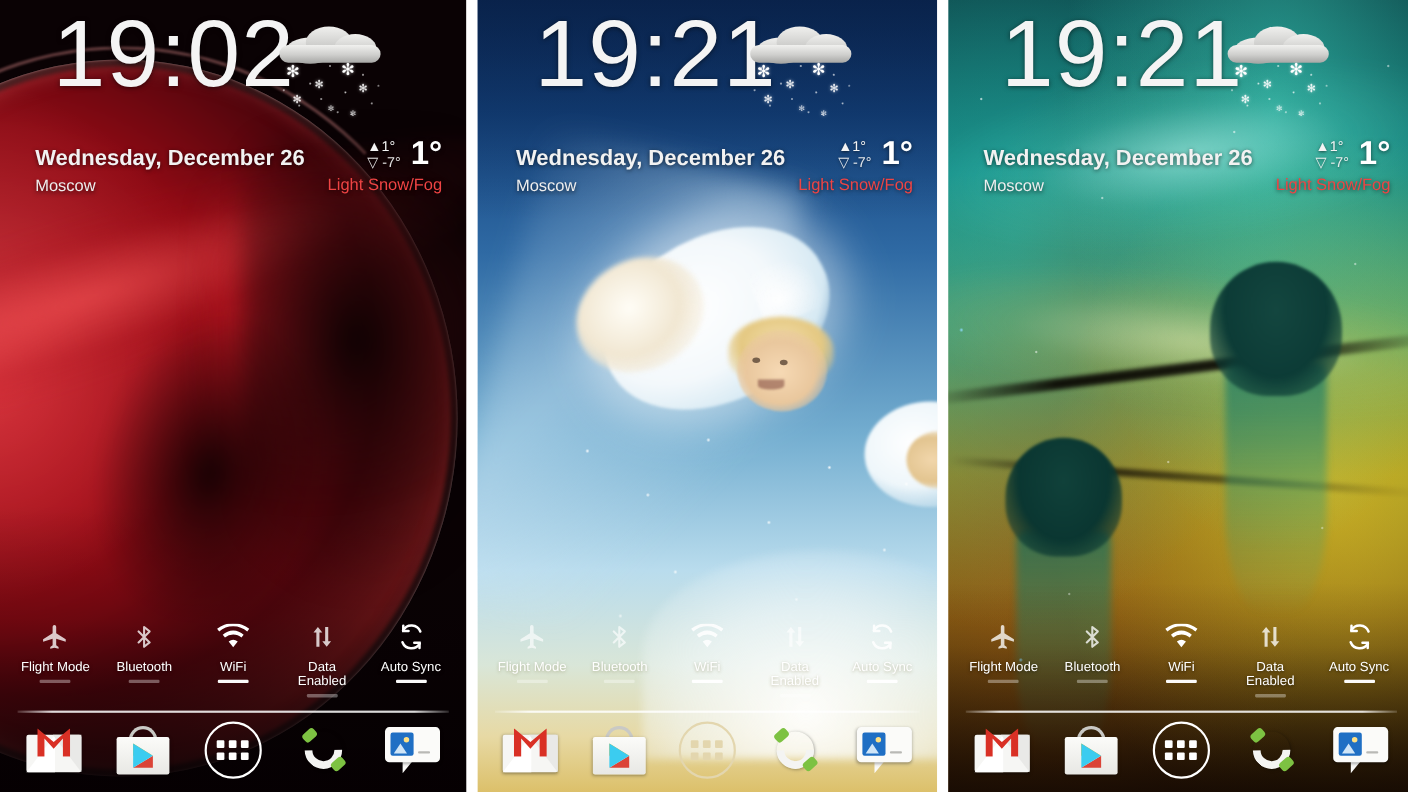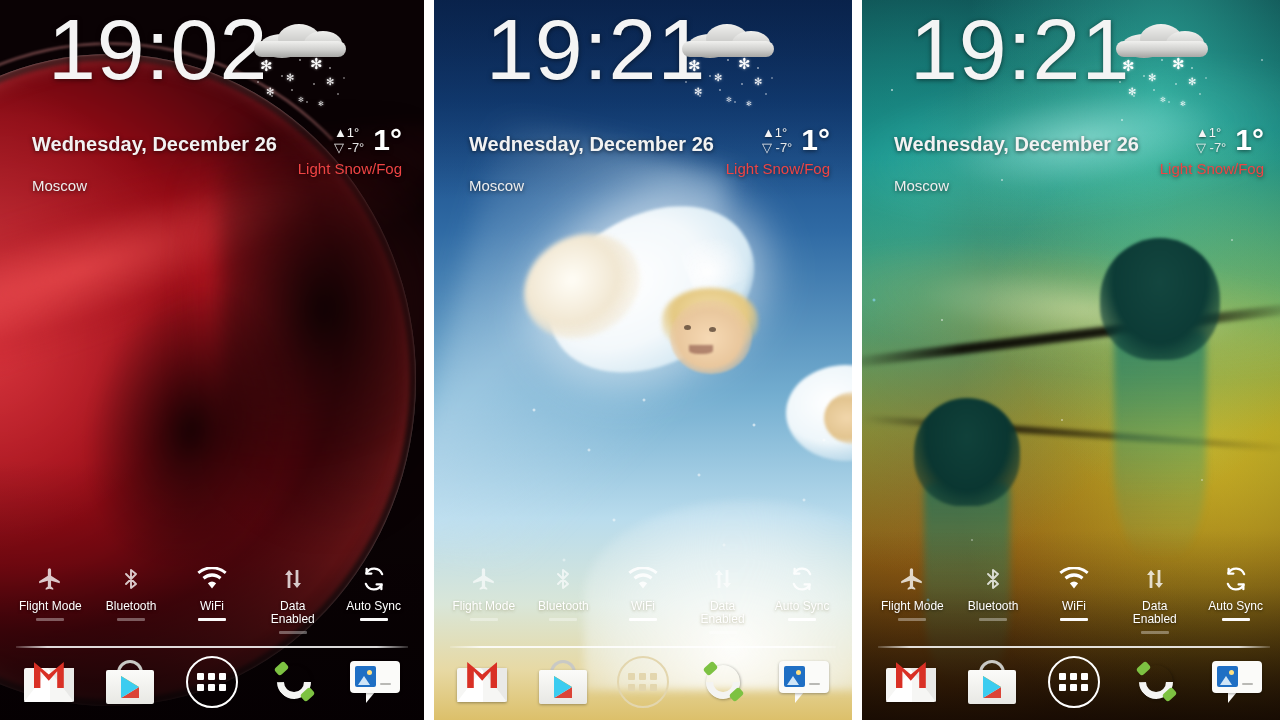--- a/index.html
+++ b/index.html
@@ -285,21 +285,20 @@
 
   .date-line {
     position:absolute; left:32px; top:133px;
     font-size:20px; font-weight:bold; color:#f2f2f2;
     text-shadow:0 1px 4px rgba(0,0,0,0.6); white-space:nowrap;
   }
   .city-line {
     position:absolute; left:32px; top:161px;
     font-size:15px; color:#eeeeee; font-weight:normal;
     text-shadow:0 1px 4px rgba(0,0,0,0.6);
-    margin-top:16px;
   }
   .panel-2 .date-line, .panel-2 .city-line { left:35px; }
   .panel-3 .date-line, .panel-3 .city-line { left:32px; }
 
   .wx-block { position:absolute; right:22px; top:124px; text-align:right; }
   .wx-temps { display:flex; align-items:center; justify-content:flex-end; gap:9px; }
   .wx-hilo { text-align:left; line-height:15px; }
   .wx-hi, .wx-lo {
     font-size:13px; color:#f4f4f4; white-space:nowrap;
     text-shadow:0 1px 3px rgba(0,0,0,0.6);

